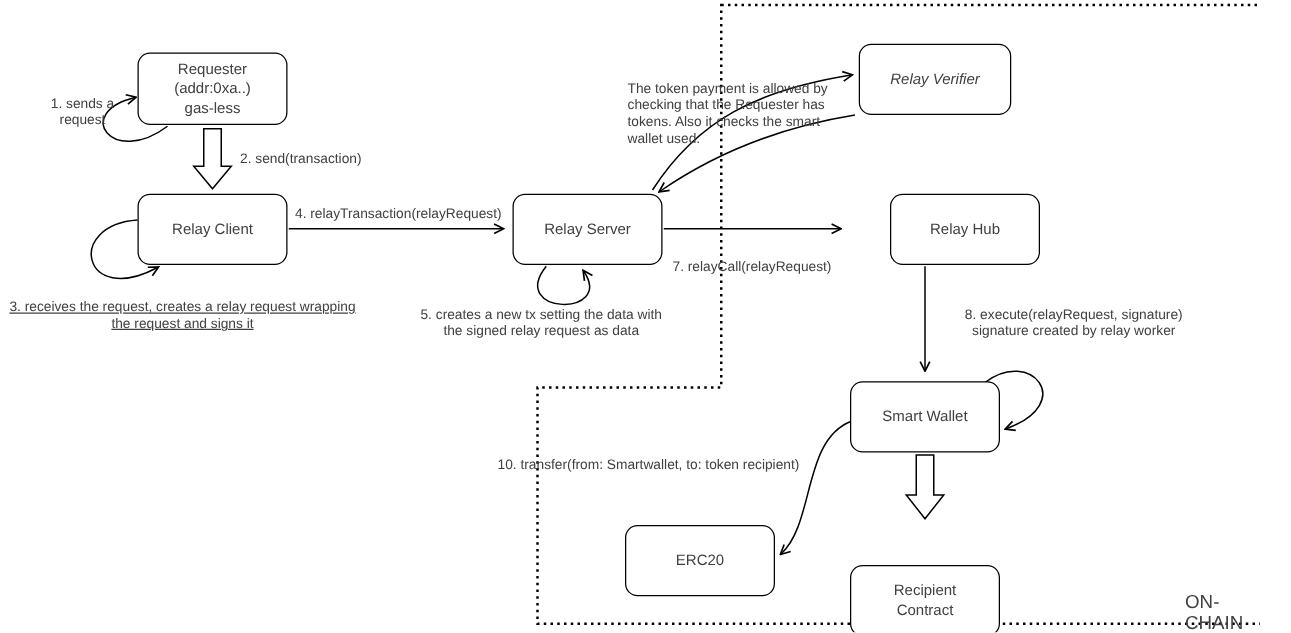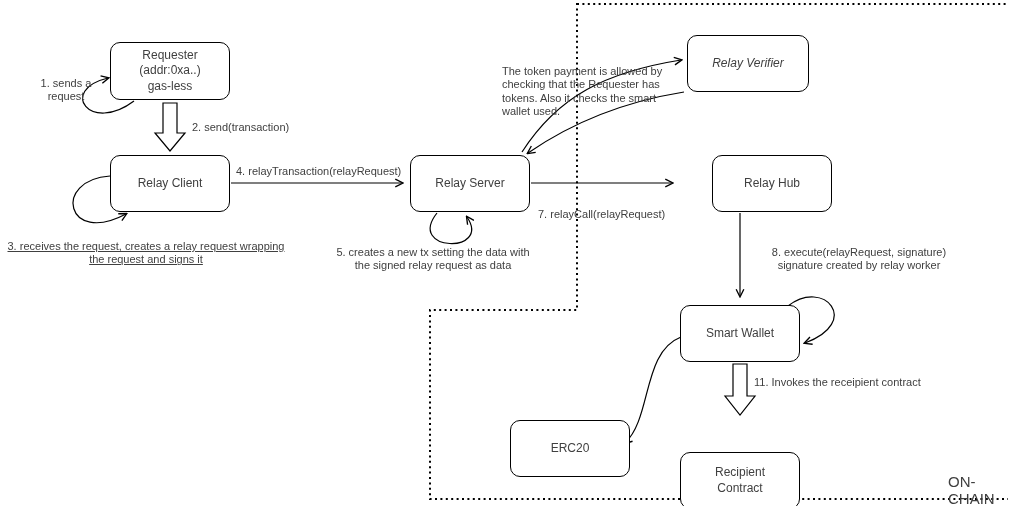--- a/index.html
+++ b/index.html
@@ -94,21 +94,21 @@
   </div>
 
   <div class="node" style="left:712px; top:155px; width:120px; height:57px;">
     <span>Relay Hub</span>
   </div>
 
   <div class="node" style="left:680px; top:305px; width:120px; height:57px;">
     <span>Smart Wallet</span>
   </div>
 
-  <div class="node" style="left:500px; top:420px; width:120px; height:57px;margin-left:10px;">
+  <div class="node" style="left:500px; top:420px; width:120px; height:57px;">
     <span>ERC20</span>
   </div>
 
   <div class="node" style="left:680px; top:420px; width:120px; height:57px;margin-top:32px;">
     <span>Recipient
 Contract</span>
   </div>
 
   <div class="note center" style="left:30px; top:77px; width:72px;">1. sends a
 request</div>
@@ -127,18 +127,18 @@
 checking that the Requester has
 tokens. Also it checks the smart
 wallet used.</div>
 
   <div class="note" style="left:538px; top:165px;margin-top:43px;">7. relayCall(relayRequest)</div>
 
   <div class="note center" style="left:750px; top:246px; width:218px;">8. execute(relayRequest, signature)
 signature created by relay worker</div>
 
 
+  <div class="note" style="left:398px; top:366px;">10. transfer(from: Smartwallet, to: token recipient)</div>
 
-  <div class="note" style="left:754px; top:376px;">11. Invokes the receipient contract</div>
 
   <div class="region-label" style="left:948px; top:473px;">ON-CHAIN</div>
 
 </div>
 
 </body></html>

